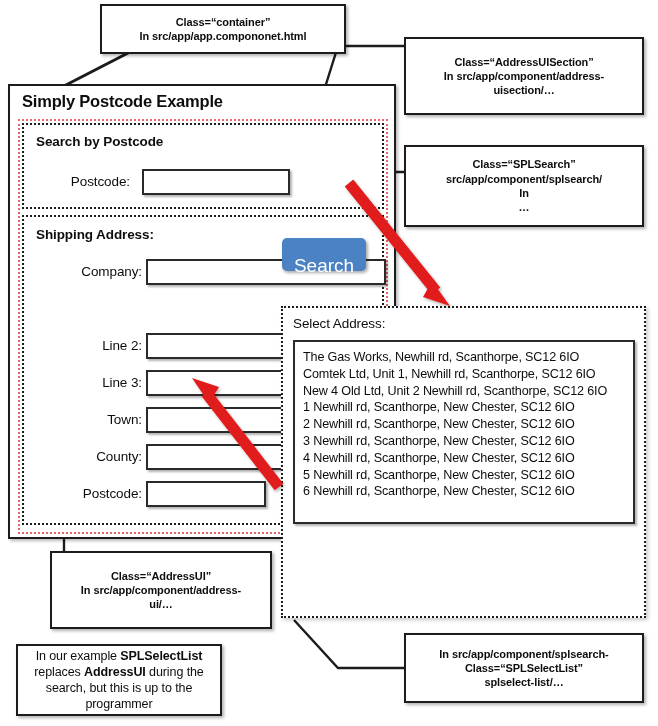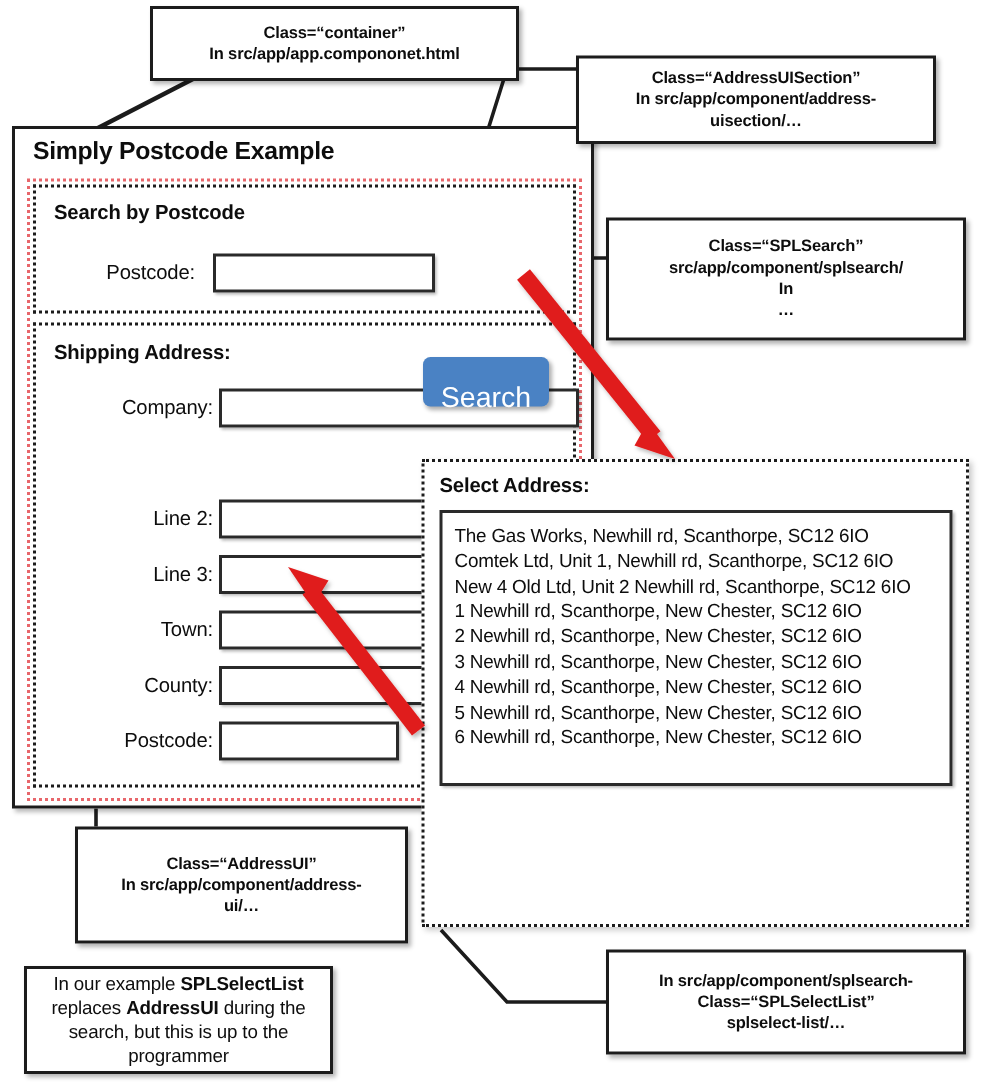--- a/index.html
+++ b/index.html
@@ -90,21 +90,21 @@
   }
 
   
   #splselectlist{
     position:absolute;left:281px;top:306px;width:365px;height:312px;
     background:#ffffff;border:2px dotted #1c1c1c;box-sizing:border-box;
     box-shadow:2px 2px 4px rgba(0,0,0,.22);
     z-index:25;
   }
   #select-addr-title{
-    position:absolute;left:10px;top:8px;font-size:13.5px;font-weight:bold;
+    position:absolute;left:10px;top:8px;font-size:13.5px;font-weight:normal;
     letter-spacing:-0.1px;
   }
   #addr-listbox{
     position:absolute;left:10px;top:32px;width:342px;height:184px;
     background:#ffffff;border:2px solid #2a2a2a;box-sizing:border-box;
     box-shadow:1.5px 1.5px 2px rgba(0,0,0,.30);
     overflow:hidden;padding:7px 0 0 8px;
   }
   .addr-opt{
     font-size:12.6px;line-height:16.8px;color:#0d0d0d;letter-spacing:-0.15px;
@@ -208,21 +208,21 @@
     </g>
   </svg>
 
   <div class="callout" id="co-container" style="left:100px;top:4px;width:246px;height:50px;">
     <div>
       <div>Class=“container”</div>
       <div>In src/app/app.compononet.html</div>
     </div>
   </div>
 
-  <div class="callout" id="co-addressuisection" style="left:384px;top:37px;width:240px;height:59px;">
+  <div class="callout" id="co-addressuisection" style="left:404px;top:37px;width:240px;height:78px;">
     <div>
       <div>Class=“AddressUISection”</div>
       <div>In src/app/component/address-</div>
       <div>uisection/…</div>
     </div>
   </div>
 
   <div class="callout" id="co-splsearch" style="left:404px;top:145px;width:240px;height:82px;">
     <div>
       <div>Class=“SPLSearch”</div>

